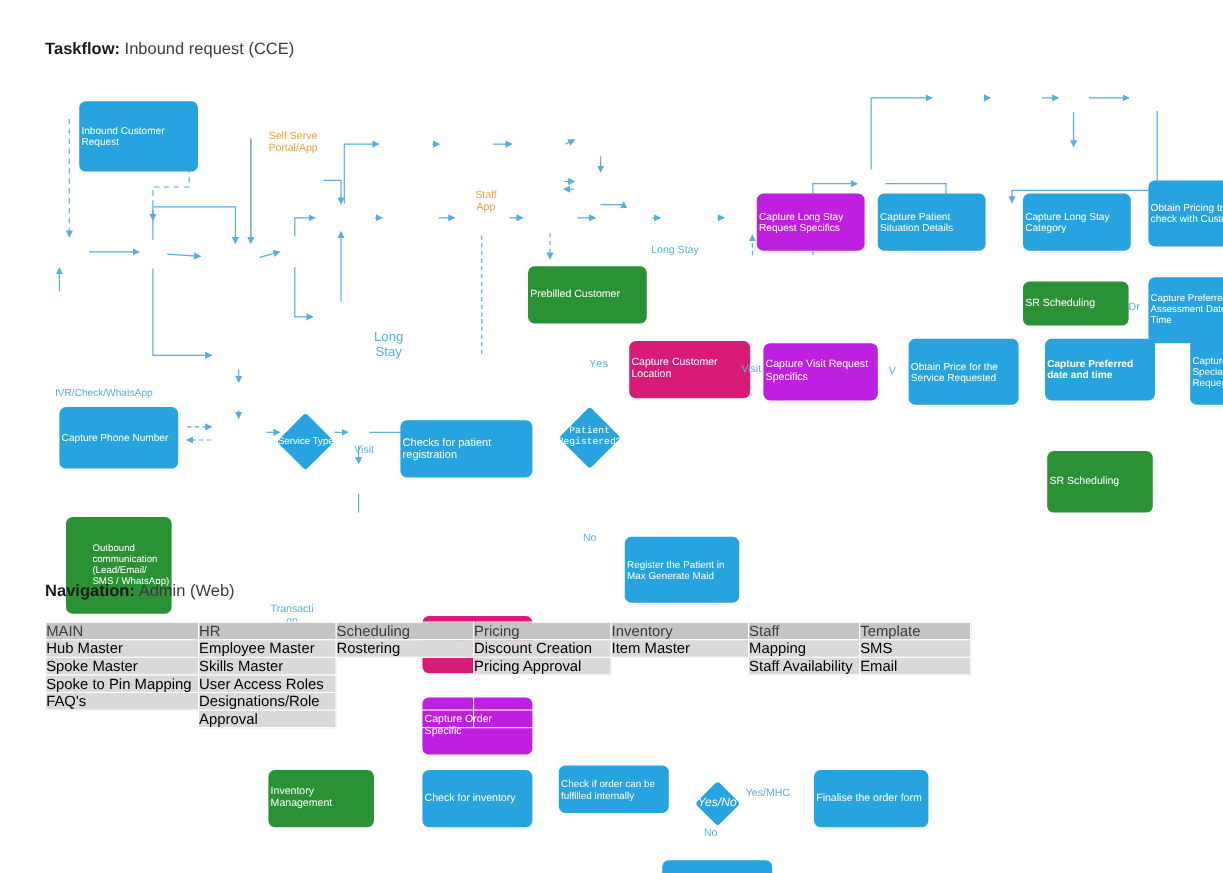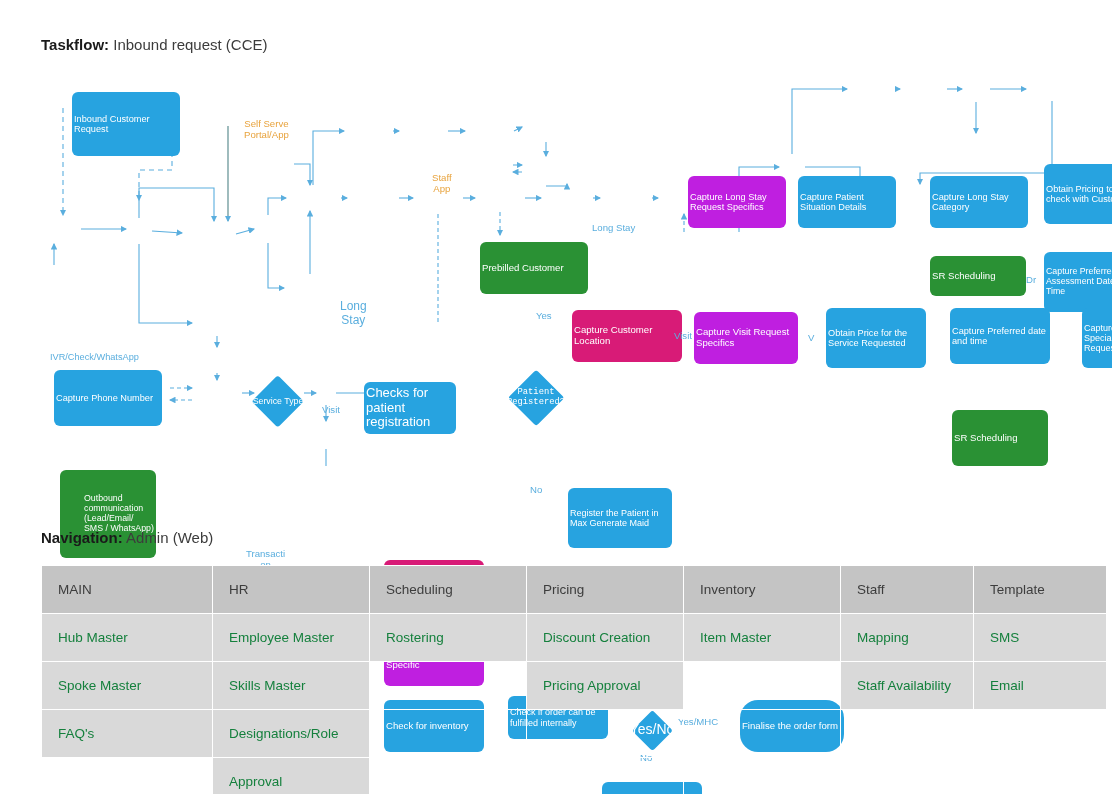--- a/index.html
+++ b/index.html
@@ -46,35 +46,35 @@
     position:absolute;color:#e8a33d;text-align:center;line-height:1.15;
     white-space:pre-line;
   }
 
   
   #nav-table{
     position:absolute;left:41px;top:565px;
     border-collapse:collapse;
   }
   #nav-table td{
-    vertical-align:top;padding:16px;border:1px solid #ffffff;
+    vertical-align:top;padding:0;border:1px solid #ffffff;
   }
   .nav-col{width:138px;}
   .nav-col.c2{width:124px;margin-top:28px;}
   .nav-col.c3{width:124px;}
   .nav-col.c4{width:124px;}
   .nav-col.c5{width:124px;}
   .nav-col.c6{width:100px;}
   .nav-col.c7{width:100px;}
   .nav-head{
     background:#c4c4c4;color:#3d3d3d;font-size:13.5px;
     padding:16px 12px;white-space:nowrap;
   }
   .nav-cell{
-    background:#d9d9d9;color:#15803d;font-size:13.5px;
+    background:#d9d9d9;color:#000000;font-size:13.5px;
     padding:12px 12px;white-space:nowrap;
   }
   .nav-cell.empty{background:transparent;}
 </style>
 </head>
 <body>
 
 <div class="section-title" id="taskflow-title">
   <b>Taskflow:</b>
   <span>Inbound request (CCE)</span>
@@ -189,21 +189,21 @@
   <div id="nodes-layer">
       <div class="node n-blue" style="left: 72px; top: 32px; width: 108px; height: 64px; font-size: 9.2px;">
         <span>Inbound Customer Request</span>
       </div>
       <div class="node n-blue" style="left: 54px; top: 310px; width: 108px; height: 56px; font-size: 9.2px;">
         <span>Capture Phone Number</span>
       </div>
       <div class="node n-green" style="left: 60px; top: 410px; width: 96px; height: 88px; font-size: 8.8px; padding-left: 24px;">
         <span>Outbound communication (Lead/Email/ SMS / WhatsApp)</span>
       </div>
-      <div class="node n-blue" style="left: 364px; top: 322px; width: 92px; height: 52px; font-size: 13px;">
+      <div class="node n-blue" style="left: 364px; top: 322px; width: 120px; height: 52px; font-size: 10px;">
         <span>Checks for patient registration</span>
       </div>
       <div class="node n-green" style="left: 480px; top: 182px; width: 108px; height: 52px; font-size: 9.6px;">
         <span>Prebilled Customer</span>
       </div>
       <div class="node n-blue" style="left: 568px; top: 428px; width: 104px; height: 60px; font-size: 9px;">
         <span>Register the Patient in Max Generate Maid</span>
       </div>
       <div class="node n-magenta" style="left: 572px; top: 250px; width: 110px; height: 52px; font-size: 9.6px;">
         <span>Capture  Customer Location</span>
@@ -225,21 +225,21 @@
       </div>
       <div class="node n-green" style="left: 930px; top: 196px; width: 96px; height: 40px; font-size: 9.6px;">
         <span>SR Scheduling</span>
       </div>
       <div class="node n-purple" style="left: 694px; top: 252px; width: 104px; height: 52px; font-size: 9.6px;">
         <span>Capture Visit Request Specifics</span>
       </div>
       <div class="node n-blue" style="left: 826px; top: 248px; width: 100px; height: 60px; font-size: 9.2px;">
         <span>Obtain Price for the Service Requested</span>
       </div>
-      <div class="node n-blue" style="left: 950px; top: 248px; width: 100px; height: 56px; font-size: 9.2px;">
+      <div class="node n-blue" style="left: 950px; top: 248px; width: 100px; height: 56px; font-size: 9.2px; font-weight: bold;">
         <span>Capture Preferred date and time</span>
       </div>
       <div class="node n-green" style="left: 952px; top: 350px; width: 96px; height: 56px; font-size: 9.6px;">
         <span>SR Scheduling</span>
       </div>
       <div class="node n-blue" style="left: 1082px; top: 248px; width: 104px; height: 60px; font-size: 9px;">
         <span>Capture any Special/Additional Request</span>
       </div>
       <div class="node n-magenta" style="left: 384px; top: 500px; width: 100px; height: 52px; font-size: 9.2px;">
         <span>Capture Customer Location</span>
@@ -249,35 +249,35 @@
       </div>
       <div class="node n-green" style="left: 244px; top: 640px; width: 96px; height: 52px; font-size: 9.6px;">
         <span>Inventory Management</span>
       </div>
       <div class="node n-blue" style="left: 384px; top: 640px; width: 100px; height: 52px; font-size: 9.6px;">
         <span>Check for inventory</span>
       </div>
       <div class="node n-blue" style="left: 508px; top: 636px; width: 100px; height: 43px; font-size: 9px;">
         <span>Check if order can be fulfilled internally</span>
       </div>
-      <div class="node n-blue" style="left: 740px; top: 640px; width: 104px; height: 52px; font-size: 9.6px; border-radius: 18px;">
+      <div class="node n-blue" style="left: 740px; top: 640px; width: 104px; height: 52px; font-size: 9.6px;">
         <span>Finalise the order form</span>
       </div>
       <div class="node n-blue" style="left: 602px; top: 722px; width: 100px; height: 56px; font-size: 9px;"></div>
       <div class="diamond" style="width: 37.44px; height: 37.44px; left: 259.28px; top: 323.28px;"></div>
       <div class="diamond-lbl" style="left: 252px; top: 316px; width: 52px; height: 52px; font-size: 8.8px;">Service Type</div>
       <div class="diamond" style="width: 40.32px; height: 40.32px; left: 515.84px; top: 317.84px;"></div>
       <div class="diamond-lbl" style="left: 508px; top: 310px; width: 56px; height: 56px; font-size: 8.8px; font-family: Liberation Mono, monospace;">Patient Registered?</div>
       <div class="diamond" style="width: 28.8px; height: 28.8px; left: 637.6px; top: 655.6px;"></div>
-      <div class="diamond-lbl" style="left: 632px; top: 650px; width: 40px; height: 40px; font-size: 14px;">Yes/No</div>
+      <div class="diamond-lbl" style="left: 632px; top: 650px; width: 40px; height: 40px; font-size: 11px; font-style: italic;">Yes/No</div>
       <div class="edge-lbl" style="left: 50px; top: 292px; font-size: 9.2px;">IVR/Check/WhatsApp</div>
       <div class="edge-lbl" style="left: 340px; top: 240px; font-size: 12px;">Long
 Stay</div>
       <div class="edge-lbl" style="left: 322px; top: 344px; font-size: 9.6px;">Visit</div>
-      <div class="edge-lbl" style="left: 536px; top: 250px; font-size: 9.6px;">Yes</div>
+      <div class="edge-lbl" style="left: 536px; top: 266px; font-size: 9.6px; font-family: Liberation Mono, monospace;">Yes</div>
       <div class="edge-lbl" style="left: 530px; top: 424px; font-size: 9.6px;">No</div>
       <div class="edge-lbl" style="left: 246px; top: 488px; font-size: 9.6px;">Transacti
 on</div>
       <div class="edge-lbl" style="left: 592px; top: 162px; font-size: 9.6px;">Long Stay</div>
       <div class="edge-lbl" style="left: 674px; top: 270px; font-size: 9.6px;">Visit</div>
       <div class="edge-lbl" style="left: 808px; top: 272px; font-size: 9.6px;">V</div>
       <div class="edge-lbl" style="left: 1026px; top: 214px; font-size: 9.6px;">Dr</div>
       <div class="edge-lbl" style="left: 678px; top: 656px; font-size: 9.6px;">Yes/MHC</div>
       <div class="edge-lbl" style="left: 640px; top: 692px; font-size: 9.6px;">No</div>
       <div class="note-lbl" style="left: 244px; top: 58px; font-size: 9.6px;">Self Serve
@@ -315,20 +315,29 @@
       <tr>
         <td class="nav-col c1 nav-cell">Spoke Master</td>
         <td class="nav-col c2 nav-cell">Skills Master</td>
         <td class="nav-col c3 nav-cell empty">&nbsp;</td>
         <td class="nav-col c4 nav-cell">Pricing Approval</td>
         <td class="nav-col c5 nav-cell empty">&nbsp;</td>
         <td class="nav-col c6 nav-cell">Staff Availability</td>
         <td class="nav-col c7 nav-cell">Email</td>
       </tr>
       <tr>
+        <td class="nav-col c1 nav-cell">Spoke to Pin Mapping</td>
+        <td class="nav-col c2 nav-cell">User Access Roles</td>
+        <td class="nav-col c3 nav-cell empty">&nbsp;</td>
+        <td class="nav-col c4 nav-cell empty">&nbsp;</td>
+        <td class="nav-col c5 nav-cell empty">&nbsp;</td>
+        <td class="nav-col c6 nav-cell empty">&nbsp;</td>
+        <td class="nav-col c7 nav-cell empty">&nbsp;</td>
+      </tr>
+      <tr>
         <td class="nav-col c1 nav-cell">FAQ's</td>
         <td class="nav-col c2 nav-cell">Designations/Role</td>
         <td class="nav-col c3 nav-cell empty">&nbsp;</td>
         <td class="nav-col c4 nav-cell empty">&nbsp;</td>
         <td class="nav-col c5 nav-cell empty">&nbsp;</td>
         <td class="nav-col c6 nav-cell empty">&nbsp;</td>
         <td class="nav-col c7 nav-cell empty">&nbsp;</td>
       </tr>
       <tr>
         <td class="nav-col c1 nav-cell empty">&nbsp;</td>

